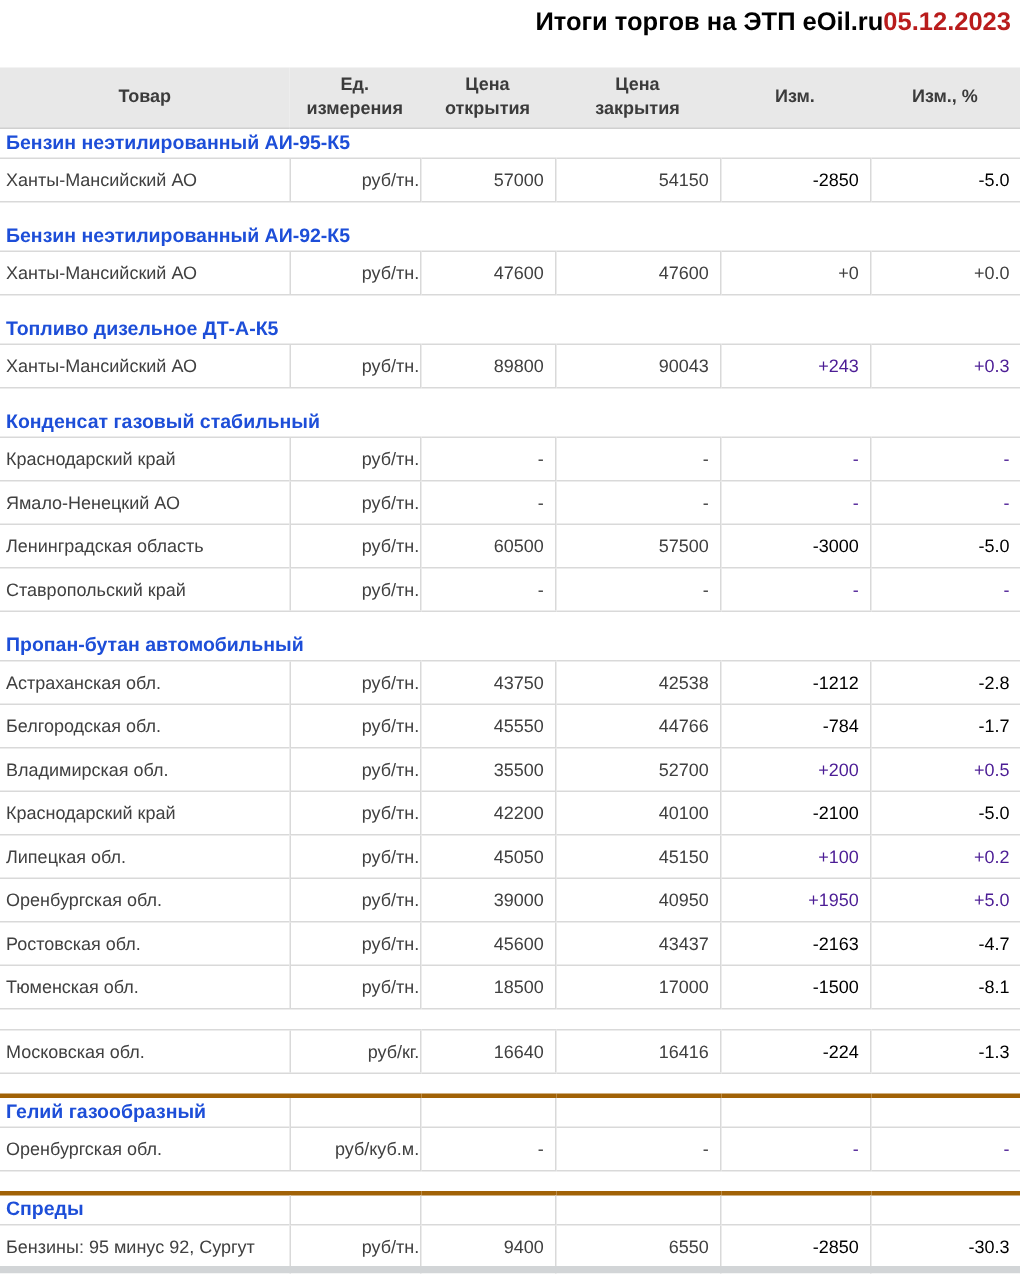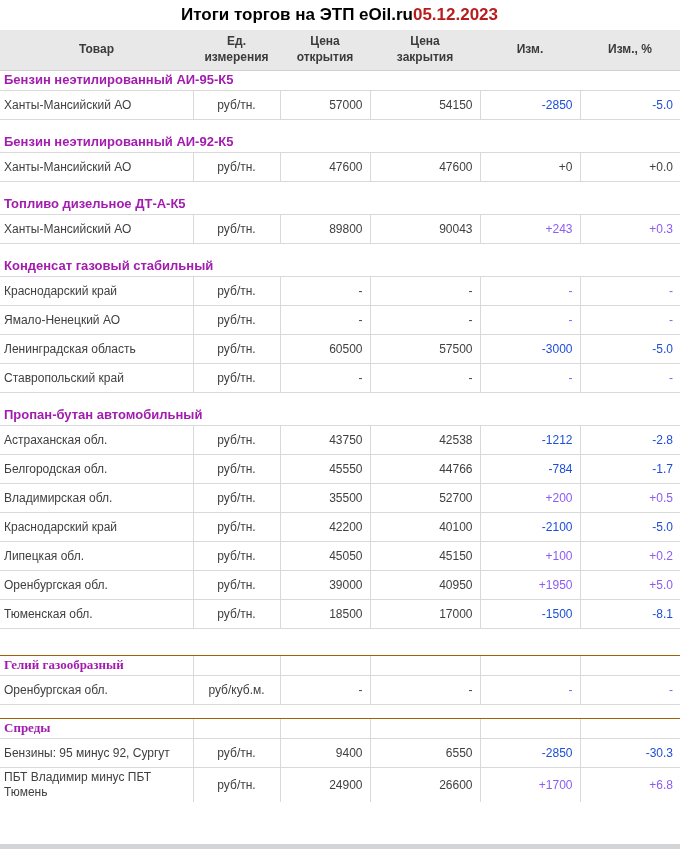--- a/index.html
+++ b/index.html
@@ -5,23 +5,23 @@
   html, body { margin: 0; padding: 0; }
   body {
     width: 680px; height: 849px;
     position: relative;
     background: #ffffff;
     font-family: "Liberation Sans", sans-serif;
     overflow: hidden;
   }
   .titlebar {
     display: flex;
-    justify-content: center;
+    justify-content: flex-end;
     align-items: baseline;
-    padding: 5px 6px 3px 5px;
+    padding: 5px 6px 18px 5px;
     height: 22px;
   }
   .page-title { font-size: 17px; font-weight: bold; color: #000; }
   .page-date  { font-size: 17px; font-weight: bold; color: #b91c1c; }
 
   table {
     border-collapse: collapse;
     table-layout: fixed;
     width: 680px;
   }
@@ -53,36 +53,36 @@
     vertical-align: middle;
     line-height: 1.25;
   }
   tr.data td { border-top: 1px solid #d9d9d9; height: 24px; }
   tr.data td + td { border-left: 1px solid #d9d9d9; }
   tr.data.last td { border-bottom: 1px solid #d9d9d9; }
 
   tr.title td {
     font-size: 13px;
     font-weight: bold;
-    color: #a21caf;
+    color: #1d4ed8;
     height: 19px;
     vertical-align: middle;
     padding-left: 4px;
   }
-  tr.title-bordered td { border-top: 1px solid #a16207; font-family: Liberation Serif, serif; }
+  tr.title-bordered td { border-top: 3px solid #a16207; }
   tr.title-bordered td + td { border-left: 1px solid #d9d9d9; }
 
   tr.gap td { height: 13px; border: none; }
 
   td.product { text-align: left; padding: 2px 2px 2px 4px; margin-top: 14px; }
-  td.unit    { text-align: center; }
+  td.unit    { text-align: right; }
   td.num     { text-align: right; padding-right: 7px; }
 
-  .neg  { color: #1d4ed8; }
-  .pos  { color: #8b5cf6; }
+  .neg  { color: #000000; }
+  .pos  { color: #4c1d95; }
   .zero { color: #404040; }
 
   .bottom-strip {
     position: absolute;
     left: 0; bottom: 0;
     width: 680px; height: 5px;
     background: #d2d5d7;
   }
 </style>
 </head>
@@ -240,31 +240,47 @@
         <td class="num pos">+0.2</td>
       </tr>
       <tr class="data">
         <td class="product">Оренбургская обл.</td>
         <td class="unit">руб/тн.</td>
         <td class="num">39000</td>
         <td class="num">40950</td>
         <td class="num pos">+1950</td>
         <td class="num pos">+5.0</td>
       </tr>
+      <tr class="data">
+        <td class="product">Ростовская обл.</td>
+        <td class="unit">руб/тн.</td>
+        <td class="num">45600</td>
+        <td class="num">43437</td>
+        <td class="num neg">-2163</td>
+        <td class="num neg">-4.7</td>
+      </tr>
       <tr class="data last">
         <td class="product">Тюменская обл.</td>
         <td class="unit">руб/тн.</td>
         <td class="num">18500</td>
         <td class="num">17000</td>
         <td class="num neg">-1500</td>
         <td class="num neg">-8.1</td>
       </tr>
       <tr class="gap">
         <td colspan="6"></td>
       </tr>
+      <tr class="data last">
+        <td class="product">Московская обл.</td>
+        <td class="unit">руб/кг.</td>
+        <td class="num">16640</td>
+        <td class="num">16416</td>
+        <td class="num neg">-224</td>
+        <td class="num neg">-1.3</td>
+      </tr>
       <tr class="gap">
         <td colspan="6"></td>
       </tr>
       <tr class="title title-bordered">
         <td>Гелий газообразный</td>
         <td></td>
         <td></td>
         <td></td>
         <td></td>
         <td></td>

